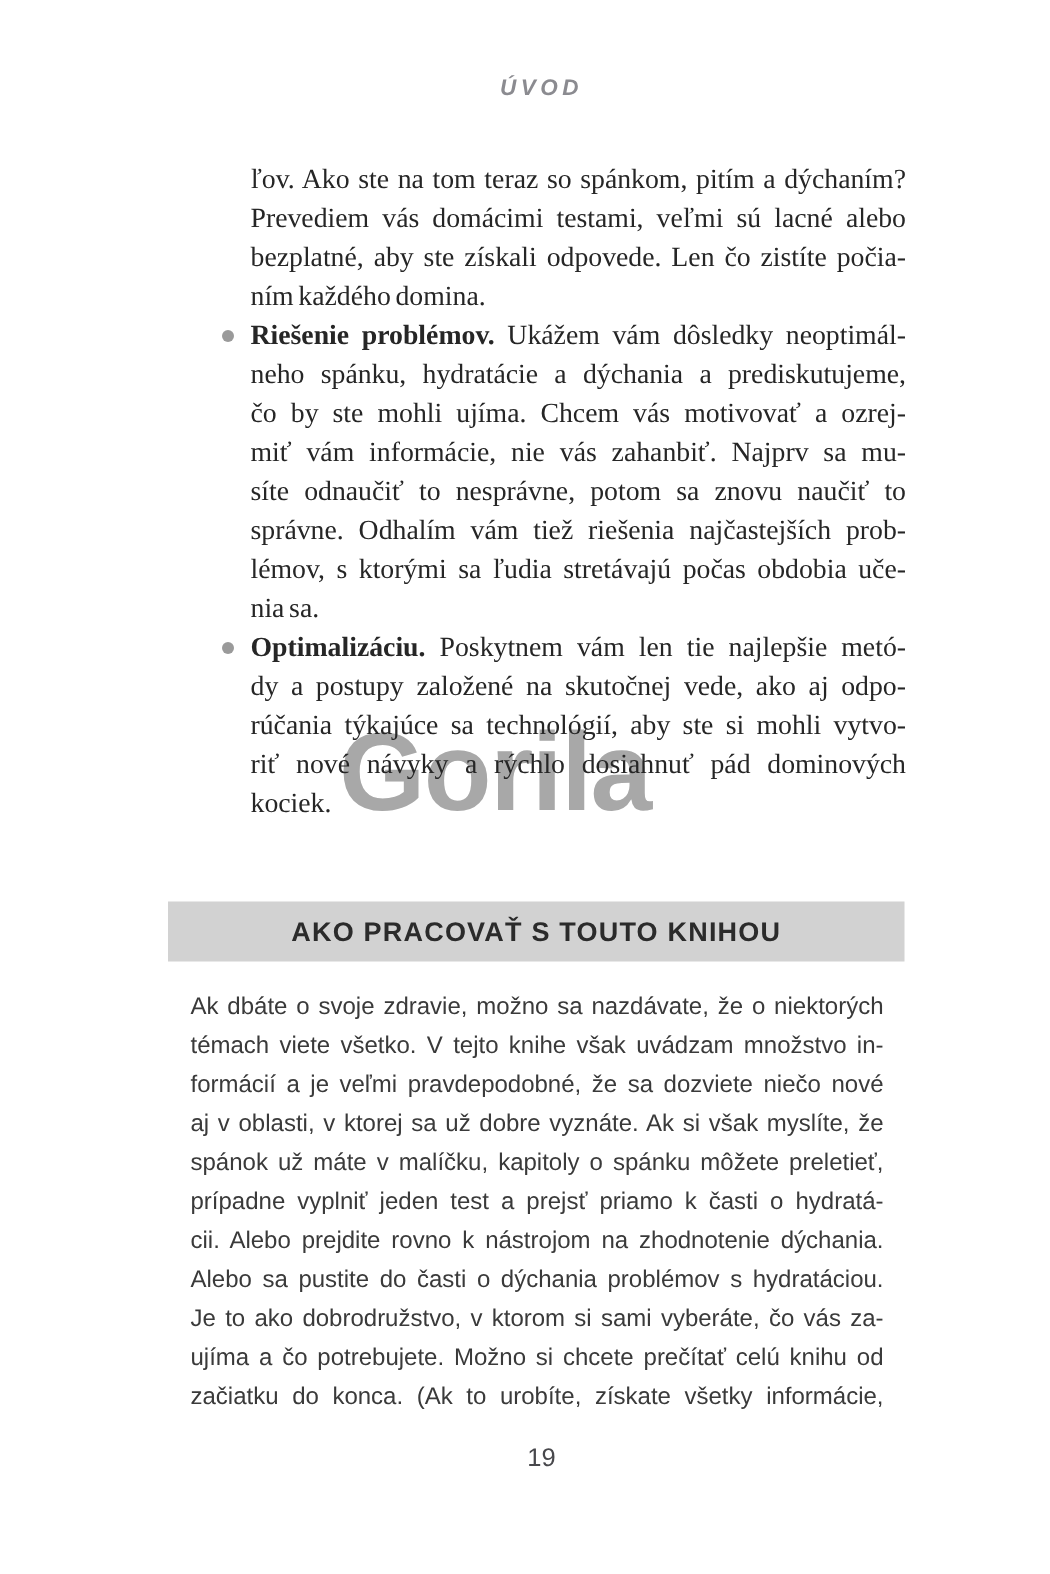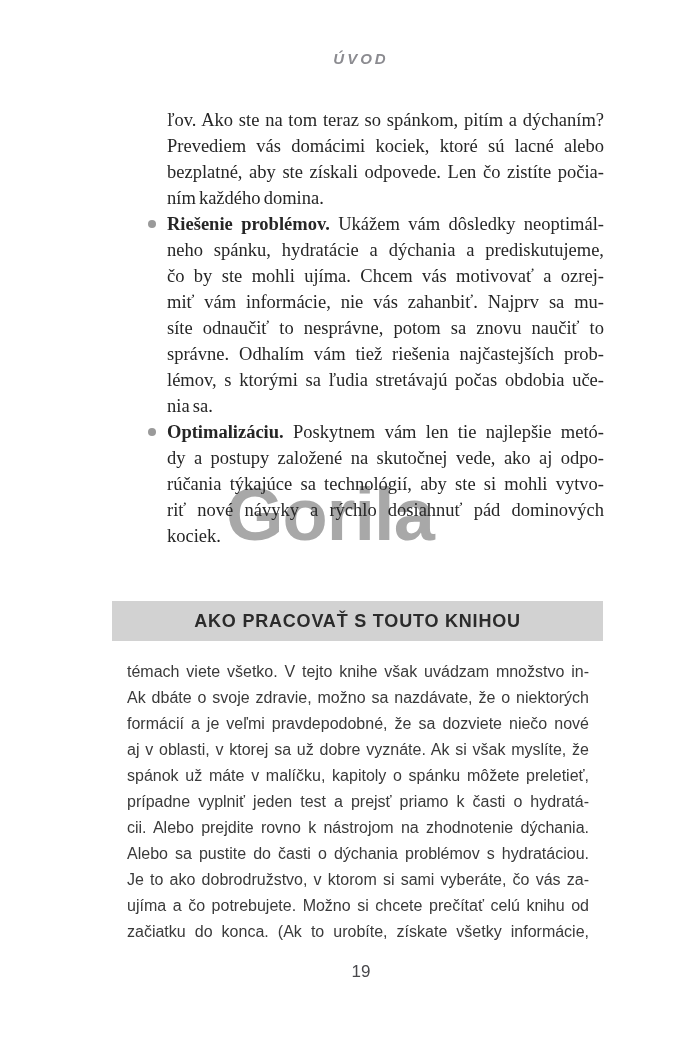--- a/index.html
+++ b/index.html
@@ -88,21 +88,21 @@
 <body>
 
 <div class="page">
 
   <div class="running-head">ÚVOD</div>
 
   <div class="watermark">Gorila</div>
 
   <div class="serif-block" id="serif-block">
       <div class="sline">ľov. Ako ste na tom teraz so spánkom, pitím a dýchaním?</div>
-      <div class="sline">Prevediem vás domácimi kociek, ktoré sú lacné alebo</div>
+      <div class="sline">Prevediem vás domácimi testami, veľmi sú lacné alebo</div>
       <div class="sline">bezplatné, aby ste získali odpovede. Len čo zistíte počia-</div>
       <div class="sline end">ním každého domina.</div>
       <div class="bullet-item">
         <span class="bullet-dot"></span>
         <div class="sline"><b>Riešenie problémov.</b> Ukážem vám dôsledky neoptimál-</div>
         <div class="sline">neho spánku, hydratácie a dýchania a prediskutujeme,</div>
         <div class="sline">čo by ste mohli ujíma. Chcem vás motivovať a ozrej-</div>
         <div class="sline">miť vám informácie, nie vás zahanbiť. Najprv sa mu-</div>
         <div class="sline">síte odnaučiť to nesprávne, potom sa znovu naučiť to</div>
         <div class="sline">správne. Odhalím vám tiež riešenia najčastejších prob-</div>
@@ -115,22 +115,22 @@
         <div class="sline">dy a postupy založené na skutočnej vede, ako aj odpo-</div>
         <div class="sline">rúčania týkajúce sa technológií, aby ste si mohli vytvo-</div>
         <div class="sline">riť nové návyky a rýchlo dosiahnuť pád dominových</div>
         <div class="sline end">kociek.</div>
       </div>
     </div>
 
   <div class="section-heading">AKO PRACOVAŤ S TOUTO KNIHOU</div>
 
   <div class="sans-block" id="sans-block">
+      <div class="xline">Ak dbáte o svoje zdravie, možno sa nazdávate, že o niektorých</div>
       <div class="xline">témach viete všetko. V tejto knihe však uvádzam množstvo in-</div>
-      <div class="xline">Ak dbáte o svoje zdravie, možno sa nazdávate, že o niektorých</div>
       <div class="xline">formácií a je veľmi pravdepodobné, že sa dozviete niečo nové</div>
       <div class="xline">aj v oblasti, v ktorej sa už dobre vyznáte. Ak si však myslíte, že</div>
       <div class="xline">spánok už máte v malíčku, kapitoly o spánku môžete preletieť,</div>
       <div class="xline">prípadne vyplniť jeden test a prejsť priamo k časti o hydratá-</div>
       <div class="xline">cii. Alebo prejdite rovno k nástrojom na zhodnotenie dýchania.</div>
       <div class="xline">Alebo sa pustite do časti o dýchania problémov s hydratáciou.</div>
       <div class="xline">Je to ako dobrodružstvo, v ktorom si sami vyberáte, čo vás za-</div>
       <div class="xline">ujíma a čo potrebujete. Možno si chcete prečítať celú knihu od</div>
       <div class="xline">začiatku do konca. (Ak to urobíte, získate všetky informácie,</div>
     </div>

